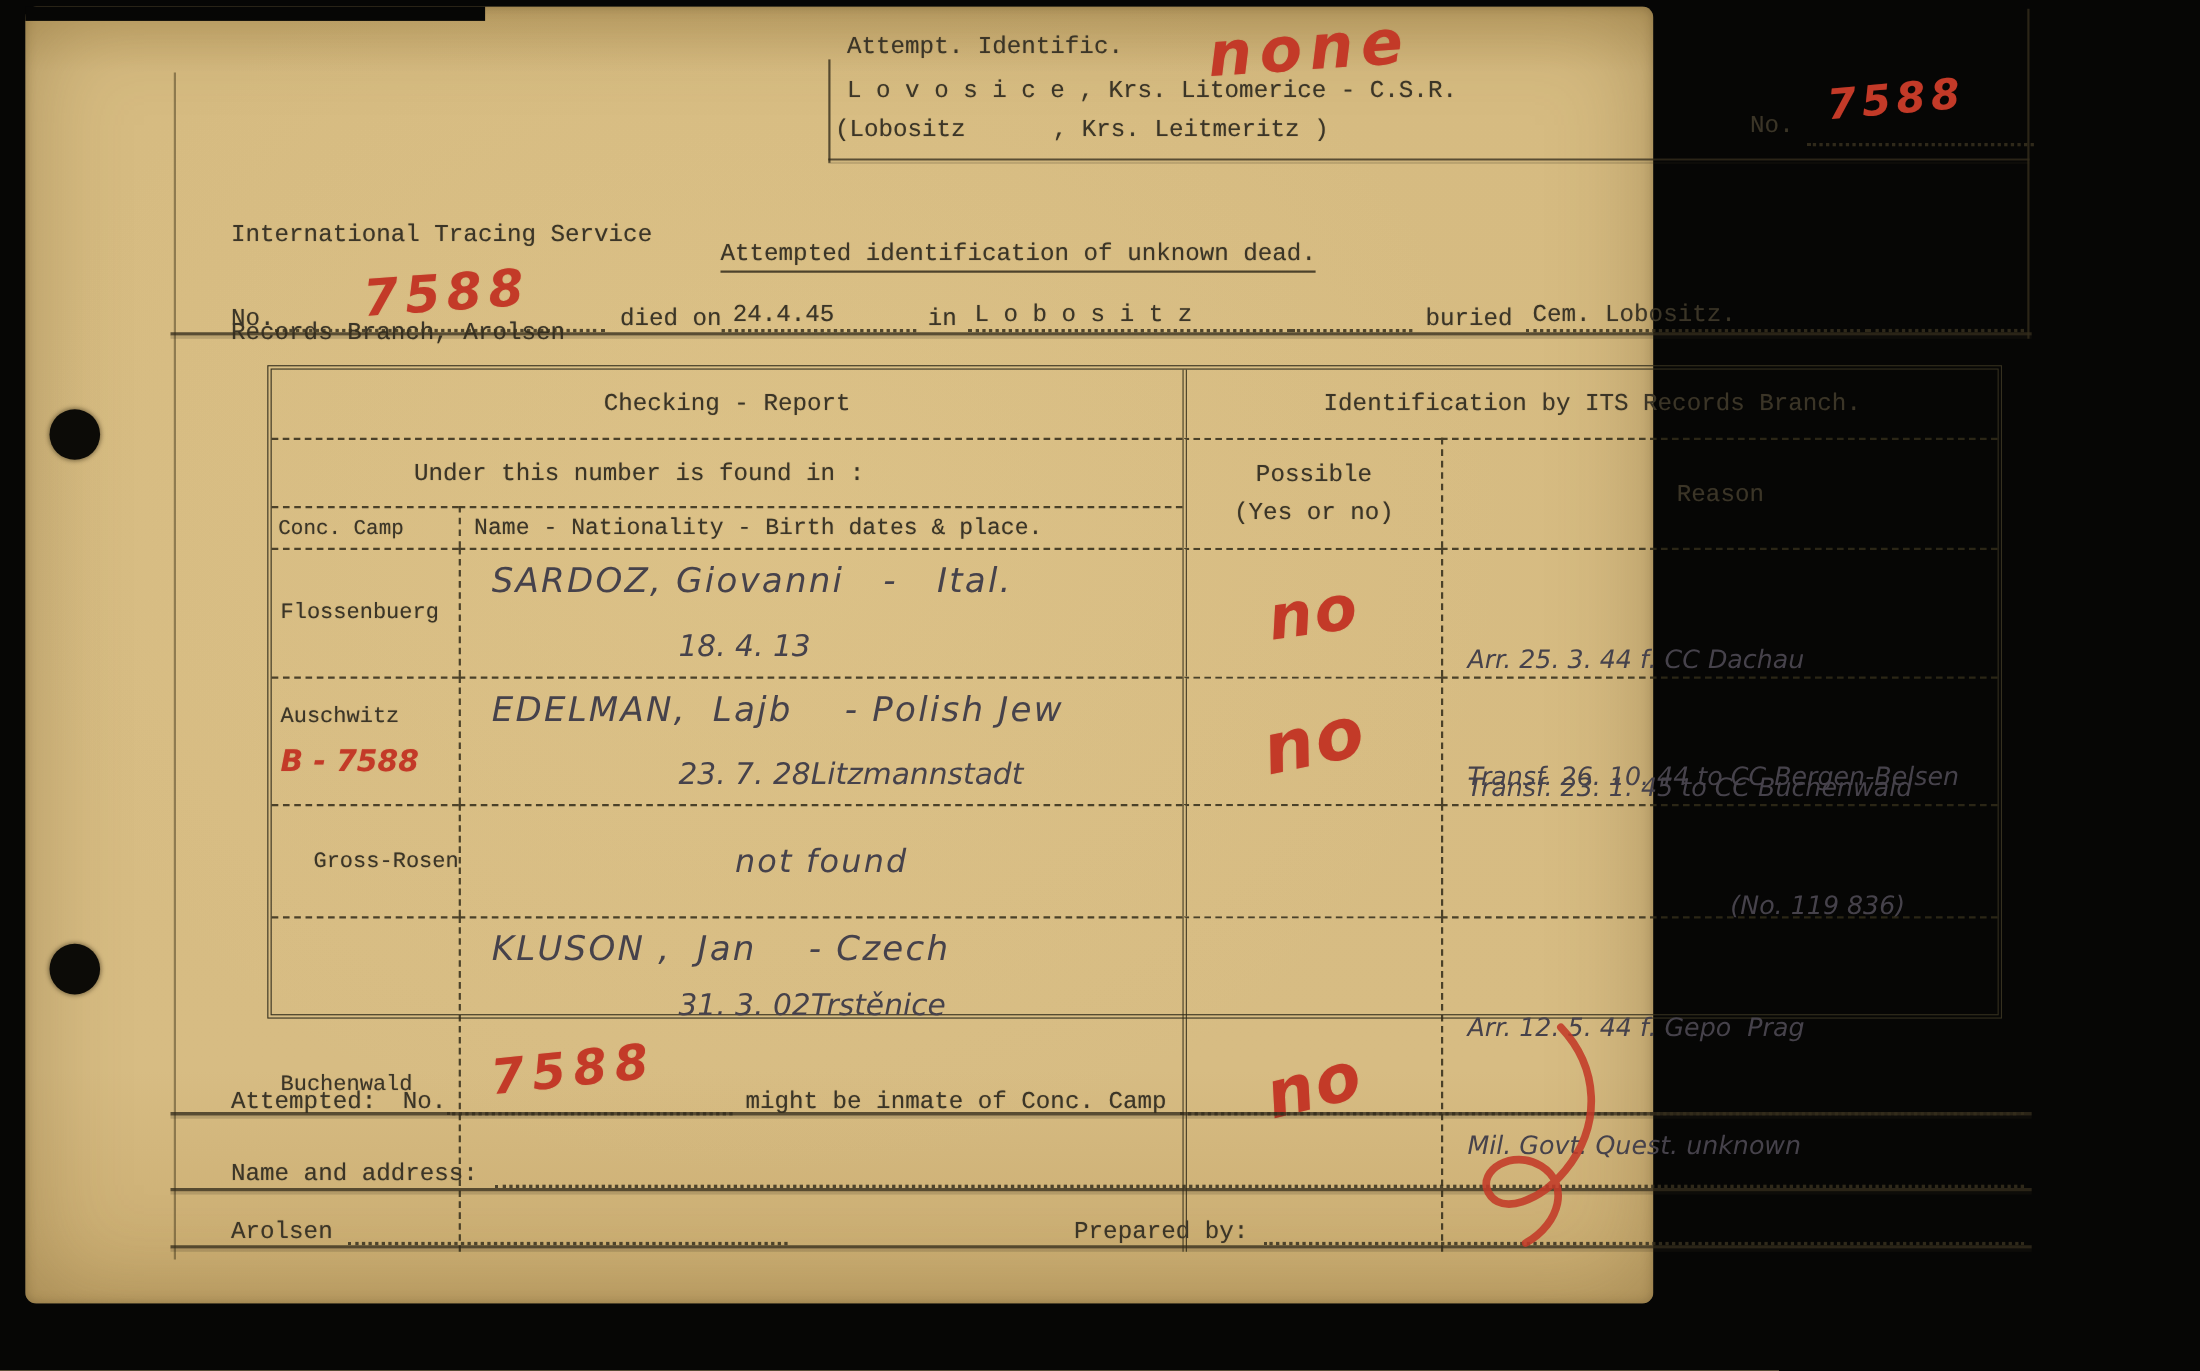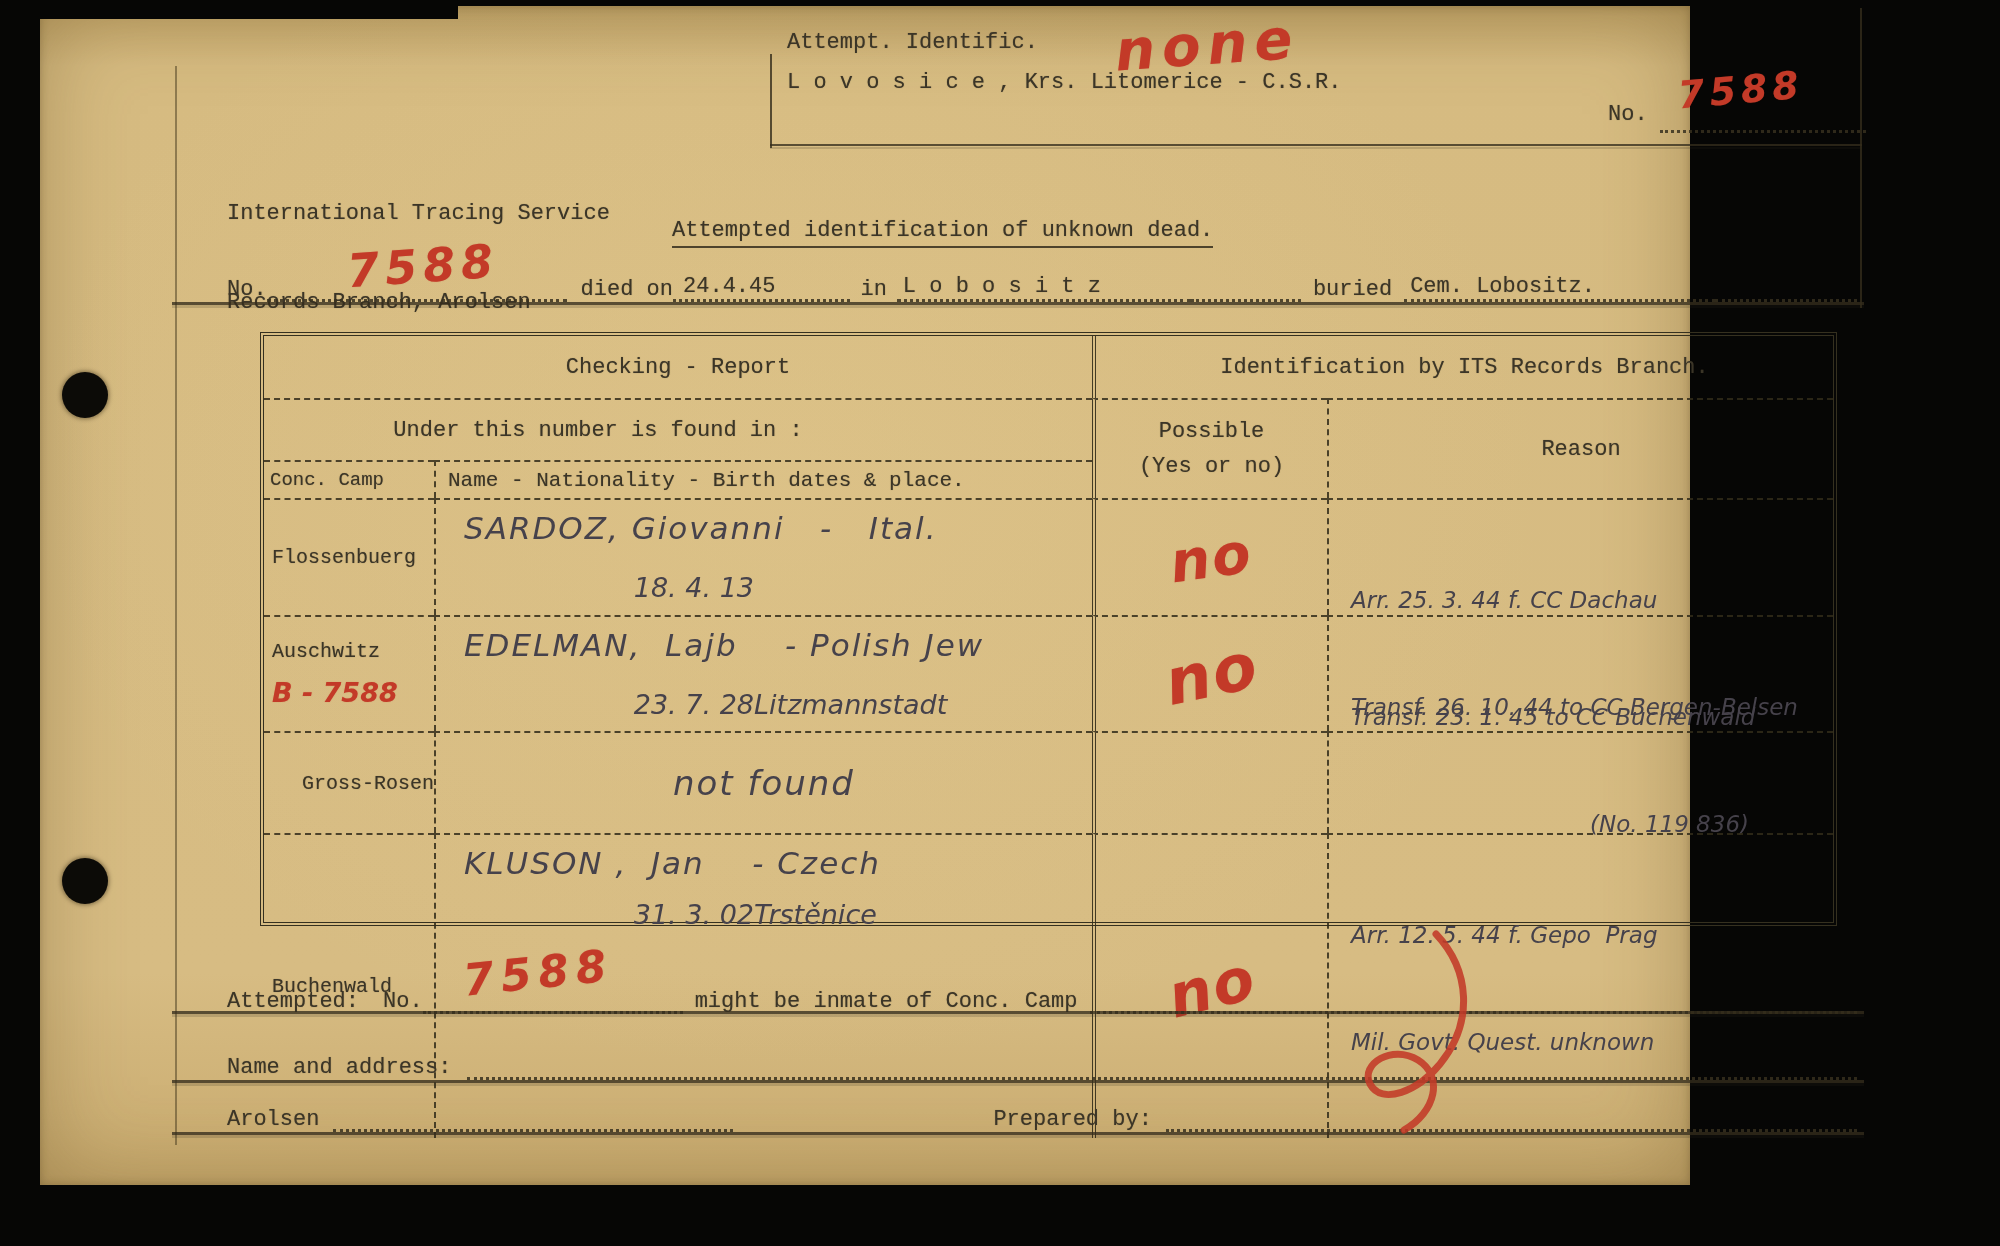--- a/index.html
+++ b/index.html
@@ -3,27 +3,27 @@
 <meta charset="utf-8">
 <style>
   html,body{margin:0;padding:0;}
   body{
     width:2000px;height:1246px;position:relative;overflow:hidden;
     background:#060605;
     font-family:"Liberation Sans",sans-serif;
   }
   .abs{position:absolute;}
   .paper{
-    position:absolute;left:40px;top:6px;width:1650px;height:1179px;
+    position:absolute;left:23px;top:6px;width:1480px;height:1179px;
     background:
       radial-gradient(ellipse at 45% 40%, rgba(235,210,150,.25), rgba(0,0,0,0) 60%),
       linear-gradient(180deg,#c4a76b 0px,#d6bb81 60px,#d7bc83 82%,#c9ab6f 100%);
     background-color:#d6bb81;
     box-shadow: inset 0 0 90px rgba(100,75,32,.38), inset 0 0 10px rgba(70,52,20,.35);
-    border-radius:0;
+    border-radius:10px;
   }
   .typed{font-family:"Liberation Mono","DejaVu Sans Mono",monospace;color:#3b3527;
          white-space:pre;text-shadow:0 0 1px rgba(59,53,39,.45);}
   .hand{font-family:"DejaVu Sans",sans-serif;font-style:italic;color:#46424b;white-space:pre;}
   .redink{color:#c33a28;text-shadow:0 0 1px rgba(195,58,40,.4);}
   .leader{border-bottom:3px dotted rgba(55,48,30,.85);align-self:flex-end;height:4px;}
   .dotseg{border-bottom:3px dotted rgba(55,48,30,.85);}
   .rule{position:absolute;height:0;border-top:3px solid rgba(52,45,28,.78);
         box-shadow:0 3px 0 rgba(52,45,28,.18);}
   .vline{position:absolute;width:0;border-left:2px solid rgba(52,45,28,.8);}
@@ -66,20 +66,21 @@
   <div class="hole" style="top:366px;"></div>
   <div class="hole" style="top:852px;"></div>
 
   <div class="vline" style="left:730px;top:48px;height:94px;"></div>
   <div class="rule" style="left:730px;top:138px;width:1092px;border-top-width:2px;"></div>
   <div class="vline" style="left:1820px;top:2px;height:300px;"></div>
 
   <div class="abs typed" style="left:747px;top:24px;font-size:22px;">Attempt. Identific.</div>
   <div class="abs hand redink" style="left:1075px;top:6px;font-size:56px;font-weight:bold;letter-spacing:7px;transform:rotate(-4deg);">none</div>
   <div class="abs typed" style="left:747px;top:64px;font-size:22px;">L o v o s i c e , Krs. Litomerice - C.S.R.</div>
+  <div class="abs typed" style="left:736px;top:100px;font-size:22px;">(Lobositz      , Krs. Leitmeritz )</div>
 
   <div class="abs typed" style="left:1568px;top:96px;font-size:22px;">No.</div>
   <div class="abs" style="left:1620px;top:90px;width:206px;height:34px;border-bottom:3px dotted rgba(55,48,30,.85);">
     <div class="abs hand redink" style="left:18px;top:-28px;font-size:38px;font-weight:bold;letter-spacing:5px;transform:rotate(-5deg);">7588</div>
   </div>
 
   <div class="abs typed" style="left:187px;top:134px;font-size:22px;line-height:1.35;">
     <div>International Tracing Service</div>
     <div>Records Branch, Arolsen</div>
   </div>
@@ -145,21 +146,21 @@
     <div class="cell poss-cell bt bl2" style="grid-column:3;grid-row:5;">
       <span class="hand redink no-hand" style="font-size:64px;transform:rotate(-12deg);">no</span>
     </div>
     <div class="cell reason-cell hand bt bl" style="grid-column:4;grid-row:5;">
       <div>Transf. 23. 1. 45 to CC Buchenwald</div>
       <div style="text-align:right;padding-right:70px;">(No. 119 836)</div>
     </div>
 
     <div class="cell camp-cell typed bt" style="grid-column:1;grid-row:6;font-size:20px;text-align:right;">Gross-Rosen</div>
     <div class="cell bt bl" style="grid-column:2;grid-row:6;display:flex;align-items:center;justify-content:center;">
-      <span class="hand" style="font-size:34px;letter-spacing:2px;">not found</span>
+      <span class="hand" style="font-size:29px;letter-spacing:2px;">not found</span>
     </div>
     <div class="cell bt bl2" style="grid-column:3;grid-row:6;"></div>
     <div class="cell bt bl" style="grid-column:4;grid-row:6;"></div>
 
     <div class="cell camp-cell typed bt" style="grid-column:1;grid-row:7;font-size:20px;">Buchenwald</div>
     <div class="cell name-cell bt bl" style="grid-column:2;grid-row:7;">
       <div class="hand name-l1">KLUSON ,  Jan    - Czech</div>
       <div class="name-l2 hand" style="margin-top:18px;">
         <span class="name-date">31. 3. 02</span>
         <span>Trstěnice</span>

